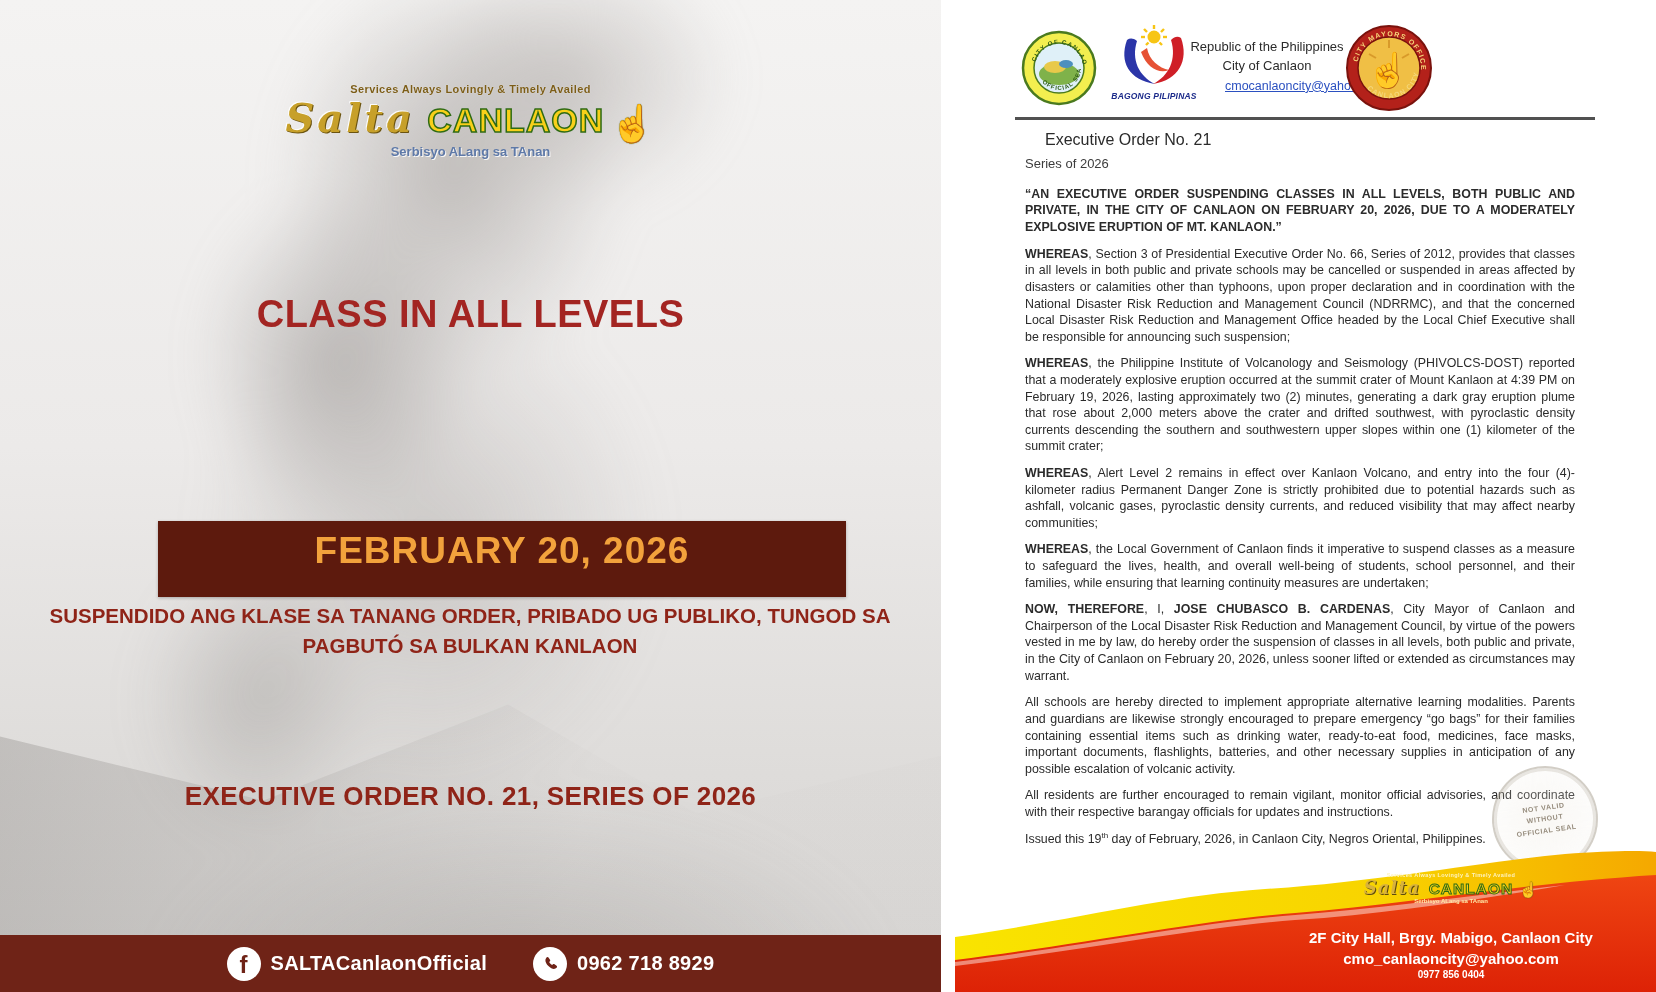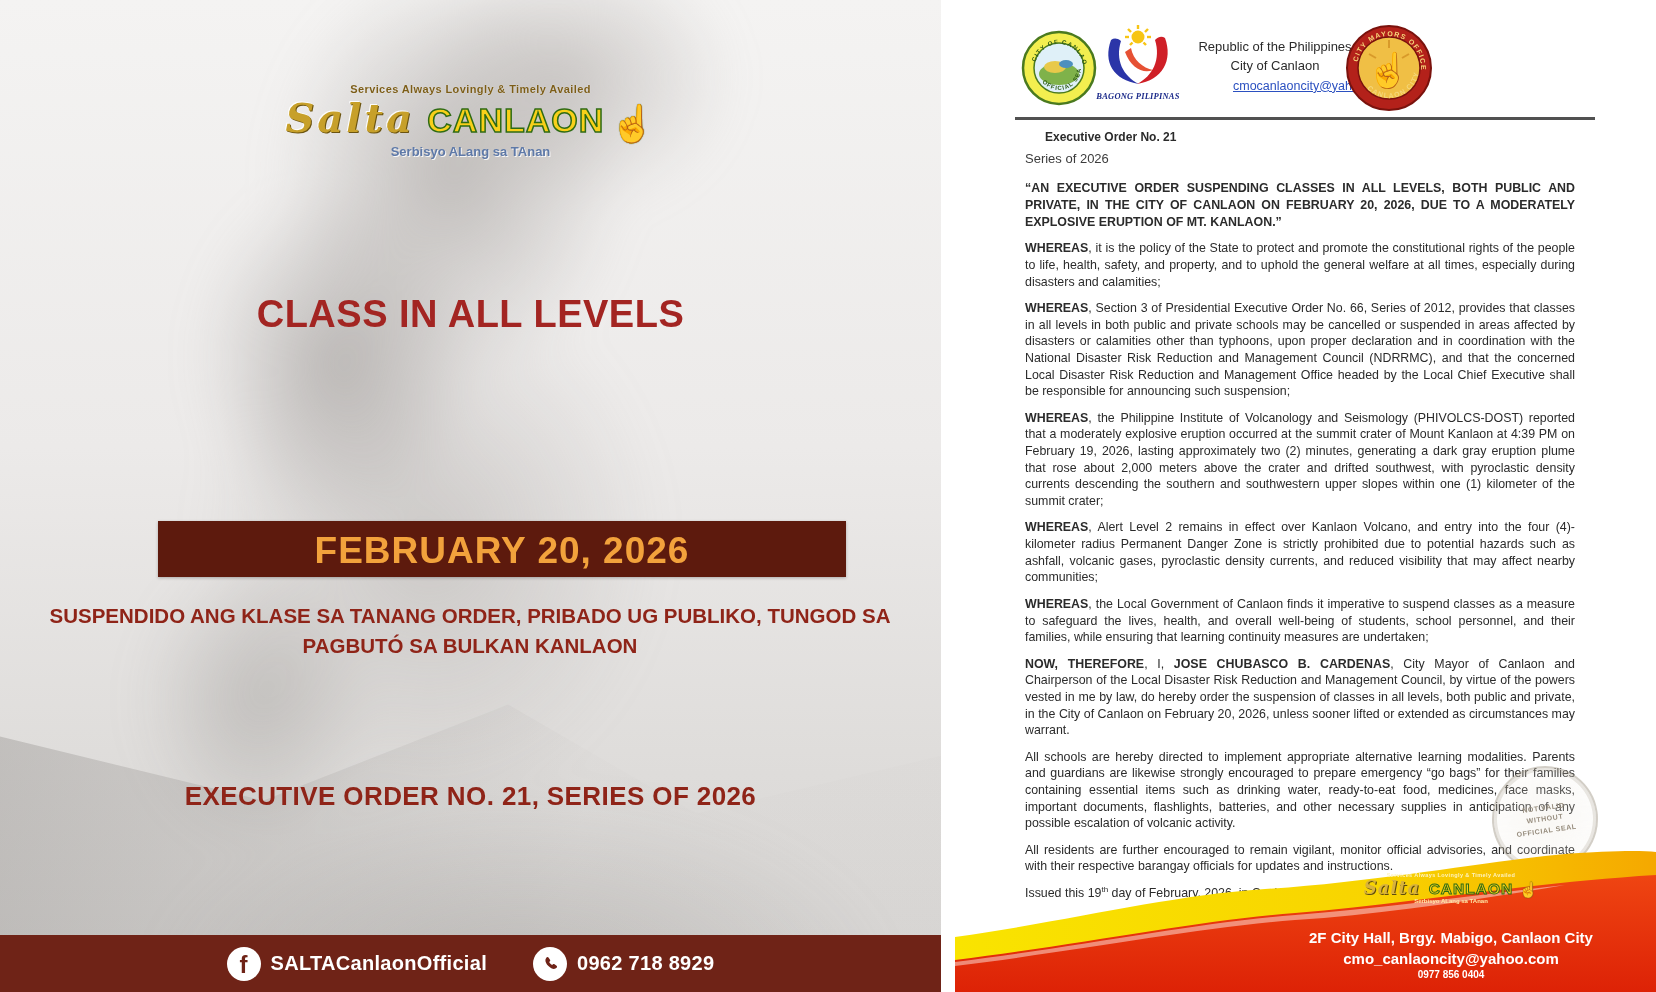--- a/index.html
+++ b/index.html
@@ -33,21 +33,21 @@
   .hand-glyph { font-size:36px; color:#3c7d20; vertical-align:-4px; margin-left:2px;
     text-shadow:0 0 1px #274f12; }
   .logo-tag-bottom { font-size:13px; font-weight:700; color:#5e79a8; margin-top:3px;
     text-shadow:1px 1px 0 rgba(255,255,255,.85); }
 
   .headline-small { position:absolute; top:293px; left:0; width:100%; text-align:center;
     font-size:38px; font-weight:800; color:var(--poster_red,#a32522); letter-spacing:.5px; }
   .headline-big { position:absolute; top:333px; left:0; width:100%; text-align:center; line-height:.95;
     font-size:146px; font-weight:800; color:var(--poster_red,#a32522); letter-spacing:-3px; }
 
-  .date-banner { position:absolute; top:521px; left:158px; width:688px; height:56px;
+  .date-banner { position:absolute; top:521px; left:158px; width:688px; height:76px;
     background:var(--banner_bg,#5d1a0d); color:var(--banner_text,#f2a23c);
     font-size:37px; font-weight:800; text-align:center; line-height:60px; letter-spacing:1px;
     box-shadow:0 1px 3px rgba(0,0,0,.25); }
 
   .subtext { position:absolute; top:601px; left:36px; width:868px; text-align:center;
     font-size:20.5px; font-weight:800; color:var(--poster_dark_red,#8f2418); line-height:1.45; }
 
   .order-line { position:absolute; top:781px; left:0; width:100%; text-align:center;
     font-size:26px; font-weight:800; color:var(--poster_dark_red,#8f2418); letter-spacing:.4px; }
 
@@ -55,33 +55,33 @@
     background:var(--poster_footer_bg,#6f2317); display:flex; align-items:center; justify-content:center; gap:46px; }
   .contact { display:flex; align-items:center; gap:10px; color:#fff; font-size:20px; font-weight:700; letter-spacing:.3px; }
   .cicon { width:34px; height:34px; border-radius:50%; background:#fff; color:var(--poster_footer_bg,#6f2317);
     display:flex; align-items:center; justify-content:center; flex:0 0 auto; }
   .cicon.fb span { font-weight:800; font-size:24px; line-height:1; transform:translateY(1px); }
 
   
   .doc { position:absolute; left:955px; top:0; width:701px; height:992px; background:#fff;
     color:var(--doc_text,#2b2b2b); overflow:hidden; }
   .seal-city { position:absolute; left:66px; top:30px; width:76px; height:76px; }
-  .bagong { position:absolute; left:140px; top:24px; width:86px; text-align:center;font-family:Liberation Serif, serif; }
+  .bagong { position:absolute; left:156px; top:24px; width:86px; text-align:center; }
   .bagong-text { font-size:8.5px; font-weight:800; font-style:italic; color:#1b2a8a; letter-spacing:.2px; margin-top:1px; }
-  .doc-header-text { position:absolute; left:240px; top:38px; width:160px; text-align:center;
+  .doc-header-text { position:absolute; left:232px; top:38px; width:160px; text-align:center;
     font-size:13px; line-height:1.45; }
   .doc-header-text .office { font-weight:800; font-size:14.5px; letter-spacing:.2px; }
   .doc-header-text .email { display:block; font-size:12.5px; color:var(--link_blue,#2b50c0);
     text-decoration:underline; margin-top:1px; cursor:pointer;margin-left:38px; }
   .seal-mayor { position:absolute; left:390px; top:24px; width:88px; height:88px; }
   .doc-rule { position:absolute; left:60px; top:117px; width:580px; height:3px; background:#515151; }
 
   .doc-body { position:absolute; top:129px; left:70px; width:550px;
     font-size:12.4px; line-height:1.34; text-align:justify; }
-  .eo-no { font-weight:700; font-size:12px;padding-left:20px; }
+  .eo-no { font-weight:400; font-size:16px;padding-left:20px; }
   .eo-series { font-size:13px; margin-top:5px; color:#3c3c3c; }
   .doc-title { font-weight:800; margin-top:13px; }
   .doc-body p.para { margin-top:10px; }
   .doc-body b { font-weight:800; }
   .issued sup { font-size:8px; }
 
   .stamp { position:absolute; left:537px; top:766px; width:106px; height:106px; border-radius:50%;
     border:2px solid rgba(158,148,134,.45); box-shadow:inset 0 0 0 3px rgba(158,148,134,.22);
     background:radial-gradient(circle, rgba(238,233,224,.35), rgba(238,233,224,.05));
     display:flex; flex-direction:column; align-items:center; justify-content:center;
@@ -210,21 +210,20 @@
     </svg>
 
     <div class="doc-rule"></div>
 
     <main class="doc-body">
       <div class="eo-no">Executive Order No. 21</div>
       <div class="eo-series">Series of 2026</div>
 
       <p class="doc-title">“AN EXECUTIVE ORDER SUSPENDING CLASSES IN ALL LEVELS, BOTH PUBLIC AND PRIVATE, IN THE CITY OF CANLAON ON FEBRUARY 20, 2026, DUE TO A MODERATELY EXPLOSIVE ERUPTION OF MT. KANLAON.”</p>
 
-      <p class="para"><b>WHEREAS</b><span>, it is the policy of the State to protect and promote the constitutional rights of the people to life, health, safety, and property, and to uphold the general welfare at all times, especially during disasters and calamities;</span></p>
       <p class="para"><b>WHEREAS</b><span>, Section 3 of Presidential Executive Order No. 66, Series of 2012, provides that classes in all levels in both public and private schools may be cancelled or suspended in areas affected by disasters or calamities other than typhoons, upon proper declaration and in coordination with the National Disaster Risk Reduction and Management Council (NDRRMC), and that the concerned Local Disaster Risk Reduction and Management Office headed by the Local Chief Executive shall be responsible for announcing such suspension;</span></p>
       <p class="para"><b>WHEREAS</b><span>, the Philippine Institute of Volcanology and Seismology (PHIVOLCS-DOST) reported that a moderately explosive eruption occurred at the summit crater of Mount Kanlaon at 4:39 PM on February 19, 2026, lasting approximately two (2) minutes, generating a dark gray eruption plume that rose about 2,000 meters above the crater and drifted southwest, with pyroclastic density currents descending the southern and southwestern upper slopes within one (1) kilometer of the summit crater;</span></p>
       <p class="para"><b>WHEREAS</b><span>, Alert Level 2 remains in effect over Kanlaon Volcano, and entry into the four (4)-kilometer radius Permanent Danger Zone is strictly prohibited due to potential hazards such as ashfall, volcanic gases, pyroclastic density currents, and reduced visibility that may affect nearby communities;</span></p>
       <p class="para"><b>WHEREAS</b><span>, the Local Government of Canlaon finds it imperative to suspend classes as a measure to safeguard the lives, health, and overall well-being of students, school personnel, and their families, while ensuring that learning continuity measures are undertaken;</span></p>
 
       <p class="para"><b>NOW, THEREFORE</b><span>, I, </span><b>JOSE CHUBASCO B. CARDENAS</b><span>, City Mayor of Canlaon and Chairperson of the Local Disaster Risk Reduction and Management Council, by virtue of the powers vested in me by law, do hereby order the suspension of classes in all levels, both public and private, in the City of Canlaon on February 20, 2026, unless sooner lifted or extended as circumstances may warrant.</span></p>
 
       <p class="para">All schools are hereby directed to implement appropriate alternative learning modalities. Parents and guardians are likewise strongly encouraged to prepare emergency “go bags” for their families containing essential items such as drinking water, ready-to-eat food, medicines, face masks, important documents, flashlights, batteries, and other necessary supplies in anticipation of any possible escalation of volcanic activity.</p>
       <p class="para">All residents are further encouraged to remain vigilant, monitor official advisories, and coordinate with their respective barangay officials for updates and instructions.</p>
 

